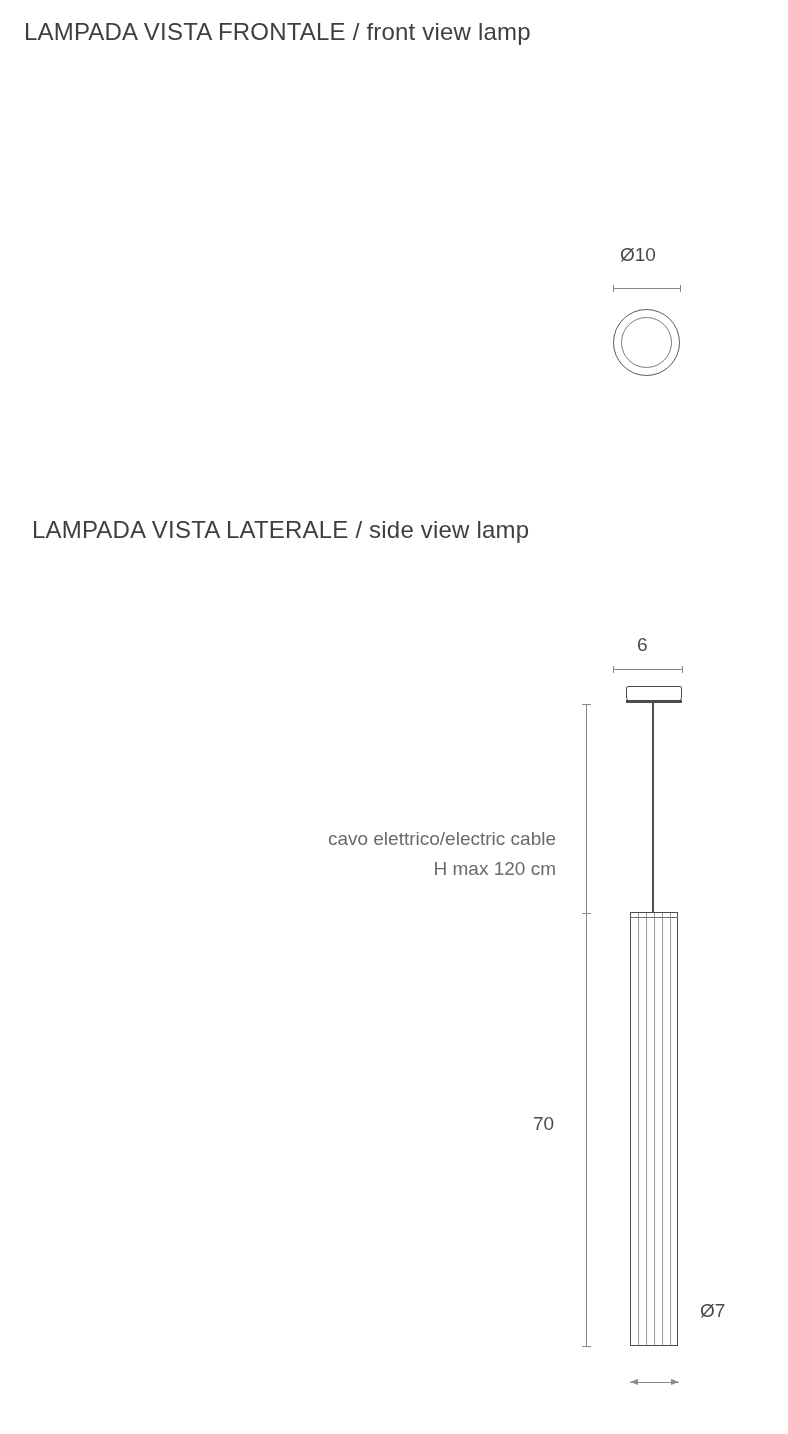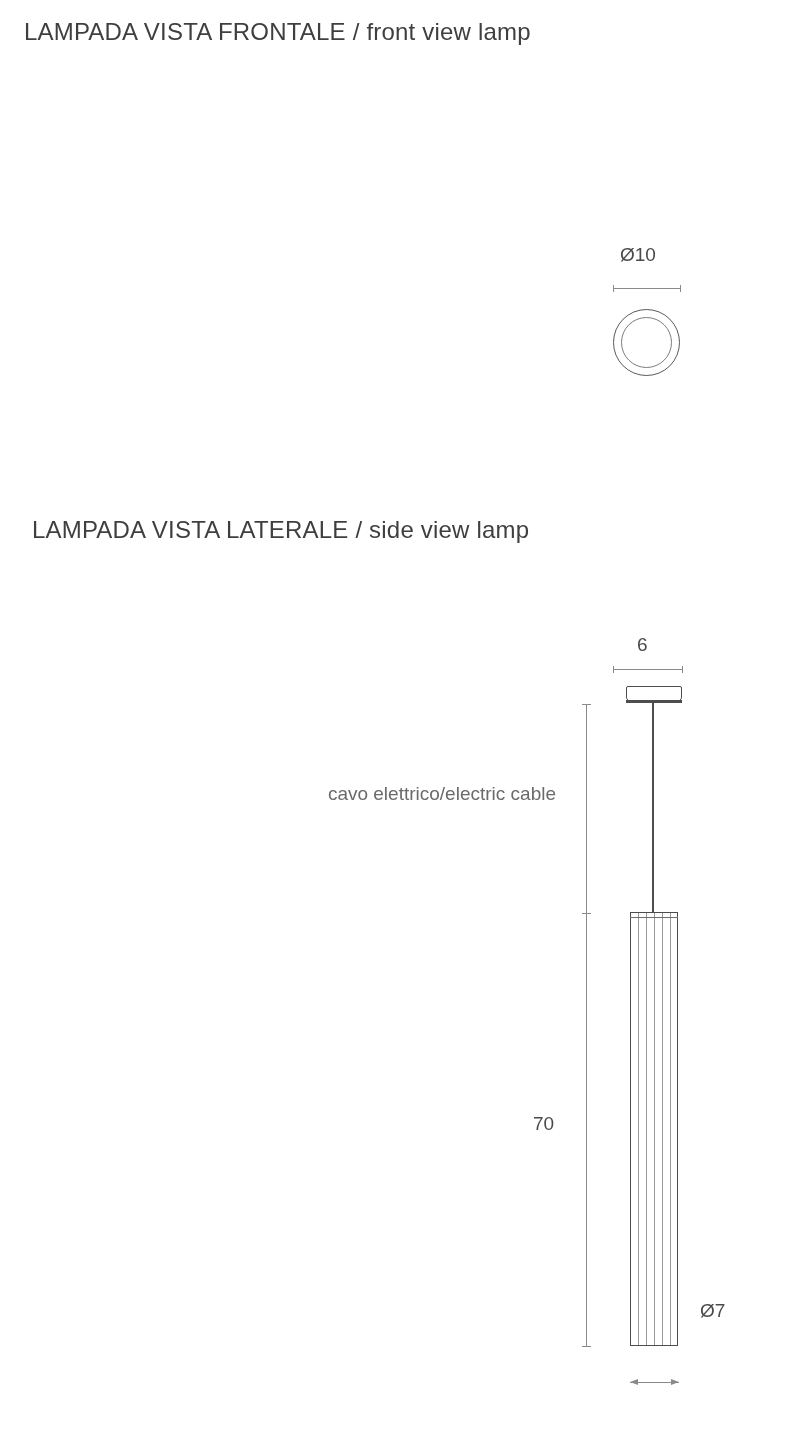--- a/index.html
+++ b/index.html
@@ -34,20 +34,21 @@
     white-space: nowrap;
   }
 
   .note {
     position: absolute;
     font-size: 19px;
     color: #6a6a6a;
     text-align: right;
     line-height: 30px;
     white-space: nowrap;
+    margin-top: 45px;
   }
   #front-dim-label {
     left: 620px;
     top: 244px;
   }
   #front-dim-line {
     position: absolute;
     left: 613px;
     top: 285px;
     width: 68px;
@@ -293,20 +294,21 @@
   <div class="vbar"></div>
   <div class="vtick t-top"></div>
   <div class="vtick t-mid"></div>
   <div class="vtick t-bot"></div>
 </div>
 
 <div class="dim-label" id="side-dim-label-90">70</div>
 
 <div class="note" id="cable-note">
   <div>cavo elettrico/electric cable</div>
+  <div>H max 120 cm</div>
 </div>
 
 <div id="bottom-dim-line">
   <div class="bar"></div>
   <div class="arrow left"></div>
   <div class="arrow right"></div>
 </div>
 
 <div class="dim-label" id="bottom-dim-label">Ø7</div>
 

